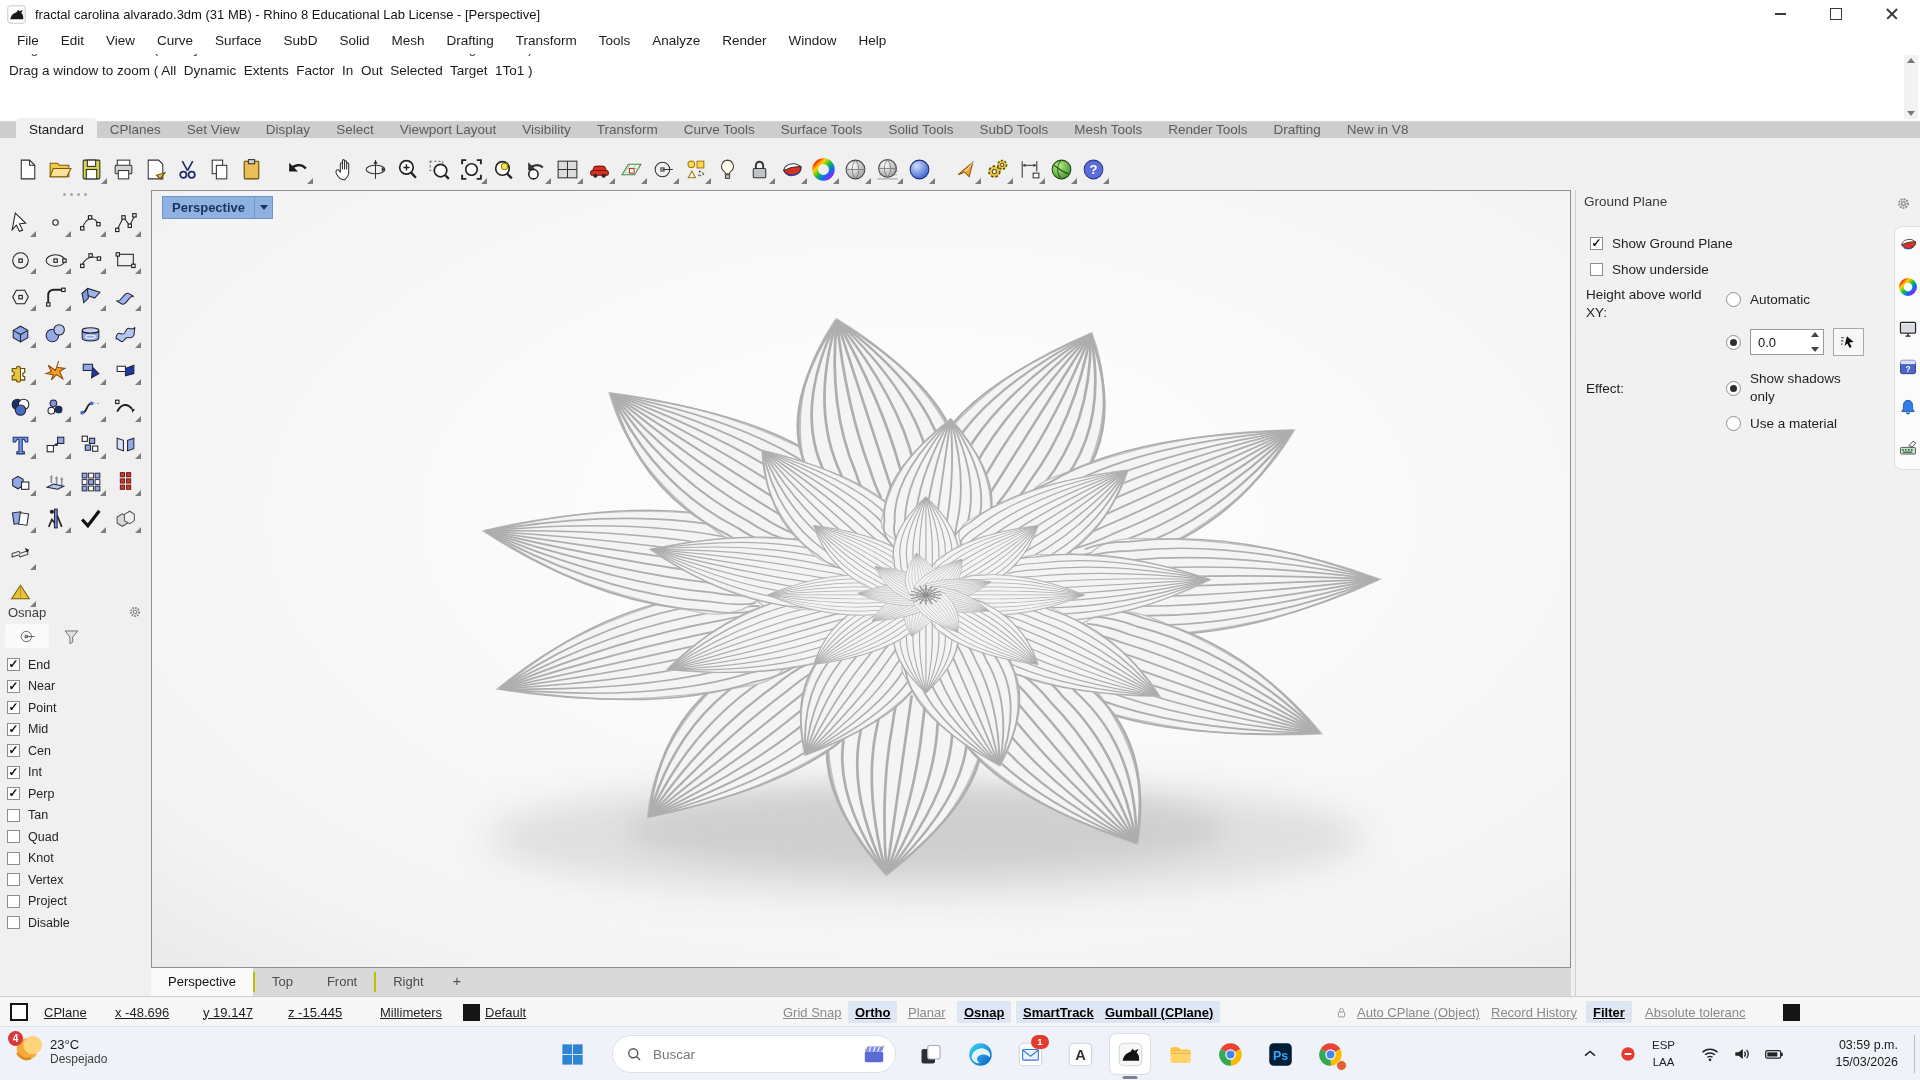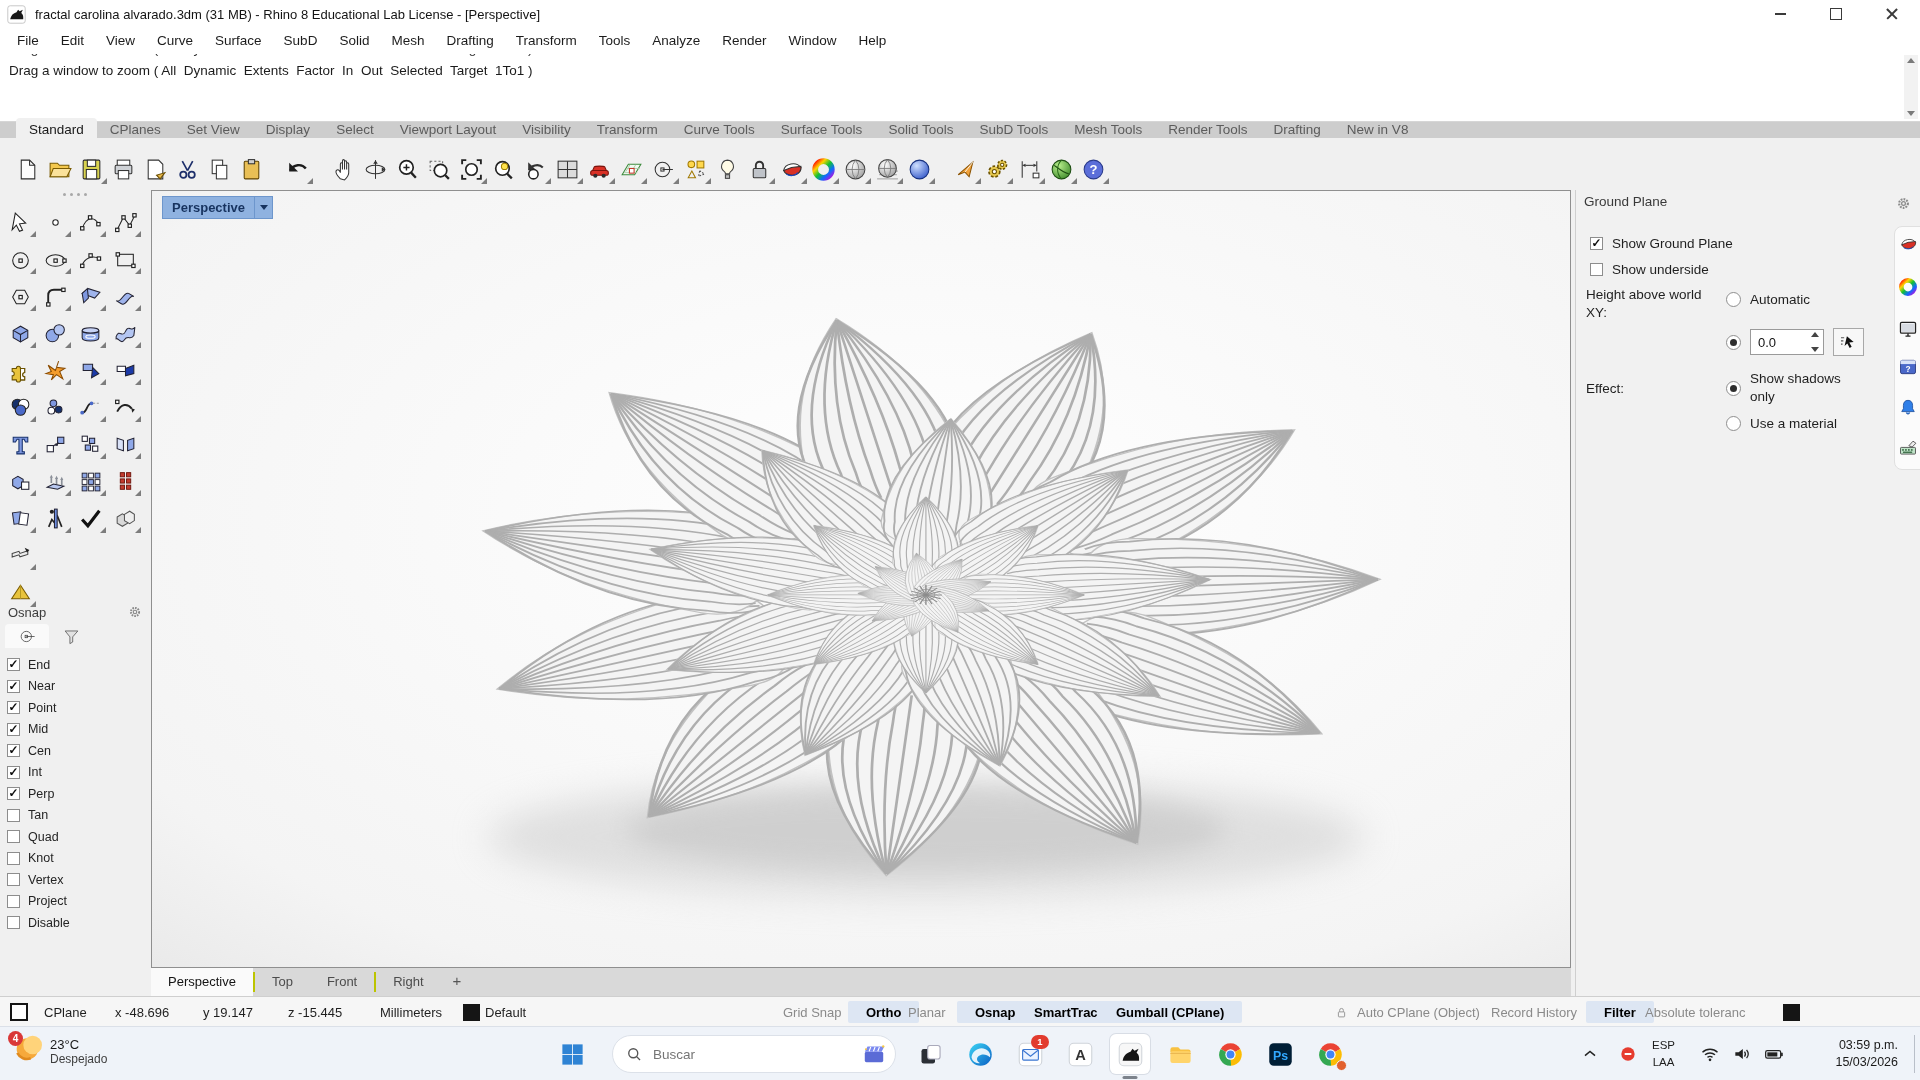--- a/index.html
+++ b/index.html
@@ -101,23 +101,23 @@
   .sp-up{width:0;height:0;border-left:4px solid transparent;border-right:4px solid transparent;border-bottom:5px solid #444;}
   .sp-dn{width:0;height:0;border-left:4px solid transparent;border-right:4px solid transparent;border-top:5px solid #444;}
   .gp-pick{width:31px;height:28px;border:1px solid #a8a8a8;background:#f7f7f7;display:flex;align-items:center;justify-content:center;box-sizing:border-box;}
   .gp-pick svg{width:19px;height:19px;}
   .gp-strip{position:absolute;left:318px;top:36px;width:27px;height:242px;background:#fbfbfb;border-radius:8px 0 0 8px;border:1px solid #e0e0e0;}
   .gp-stab{position:absolute;left:3px;width:20px;height:20px;}
   .gp-stab svg{width:20px;height:20px;}
 
   
   .statusbar{top:996px;left:0;width:1920px;height:30px;background:#f6f6f6;border-top:1px solid #cfcfcf;font-size:13px;color:#1f1f1f;box-sizing:border-box;}
-  .sb{position:absolute;top:0;height:30px;display:flex;align-items:center;white-space:nowrap;}
+  .sb{position:absolute;top:0;height:30px;display:flex;align-items:center;white-space:nowrap;text-decoration:underline;}
   .sb.dim{color:#8a8a8a;}
-  .sb.chip{background:#dde6f3;font-weight:bold;height:22px;top:4px;padding:0 18px;border-radius:2px;color:#000;}
+  .sb.chip{background:#dde6f3;font-weight:bold;height:22px;top:4px;padding:0 7px;border-radius:2px;color:#000;}
   .swatch{width:14px;height:14px;border:2px solid #151515;background:#fff;}
   .swatch.filled{background:#151515;border-width:1px;width:15px;height:15px;}
   .sb-lock svg{width:15px;height:15px;}
 
   
   .taskbar{top:1026px;left:0;width:1920px;height:54px;background:#eff3f9;border-top:1px solid #dbe0e8;}
   .weather{position:absolute;left:10px;top:6px;display:flex;align-items:center;gap:8px;}
   .w-icon{position:relative;width:32px;height:36px;}
   .w-badge{position:absolute;left:-2px;top:-2px;min-width:15px;height:15px;border-radius:8px;background:#d93838;color:#fff;font-size:10px;line-height:15px;text-align:center;font-weight:bold;}
   .w-texts{display:flex;flex-direction:column;justify-content:center;}

